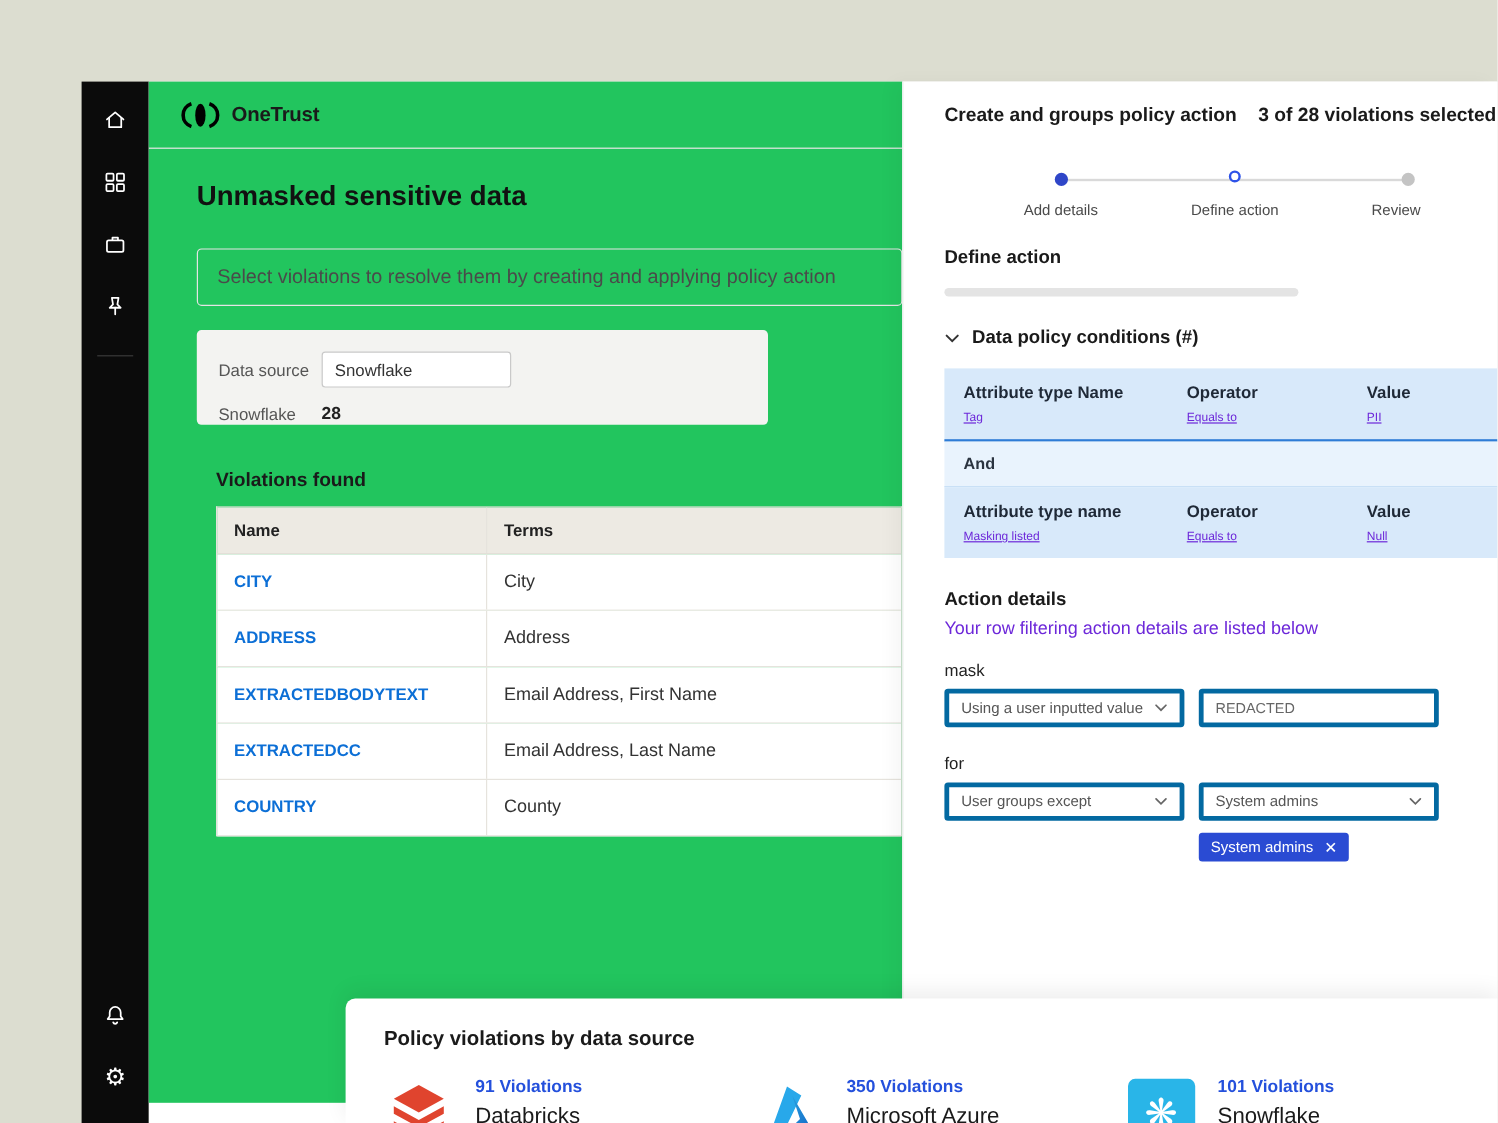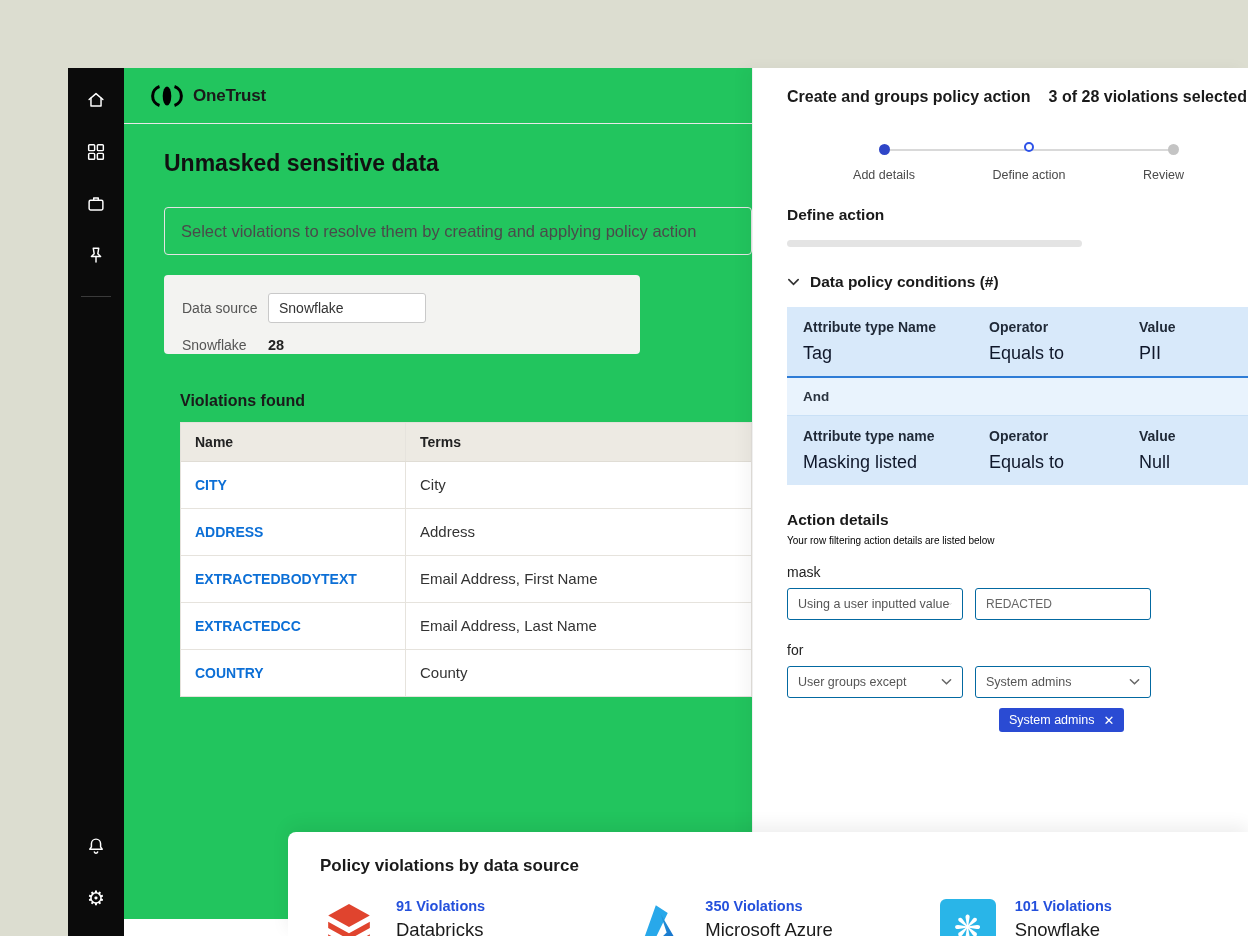--- a/index.html
+++ b/index.html
@@ -86,29 +86,29 @@
   .skeleton-bar { margin-top:16px; width:295px; height:7px; border-radius:6px; background:#e4e4e4; }
 
   .cond-header { margin-top:26px; display:flex; align-items:center; gap:10px; cursor:pointer; }
   .cond-header-text { font-size:15.5px; font-weight:bold;text-align:center; }
 
   .cond-table { margin-top:16px; }
   .cond-group { background:#d8e9fa; padding:12px 0 12px 16px; }
   .cond-group.first { border-bottom:2px solid #2e7cd6; }
   .cond-row { display:grid; grid-template-columns:186px 150px 1fr; }
   .cond-row.head { font-size:14px; font-weight:bold; color:#1f2937; margin-bottom:8px; }
-  .cond-row.vals { font-size:18px; color:#0f172a; }
+  .cond-row.vals { font-size:10px; color:#6d28d9;text-decoration:underline; }
   .cond-and { background:#e9f3fd; padding:11px 16px; font-size:13.5px; font-weight:bold; color:#2b3440; border-bottom:1px solid #c9e0f6; }
 
   .action-title { margin-top:26px; font-size:15.5px; font-weight:bold; }
-  .action-sub { margin-top:6px; font-size:10px; color:#000000; }
+  .action-sub { margin-top:6px; font-size:15px; color:#6d28d9; }
   .small-label { margin-top:18px; font-size:14px; color:#222; }
   .ctrl-row { margin-top:8px; display:flex; gap:12px; }
   .select, .text-input {
-    width:176px; height:32px; border:1px solid #0369a1; border-radius:3px; background:#fff;
+    width:200px; height:32px; border:4px solid #0369a1; border-radius:3px; background:#fff;
     display:flex; align-items:center; justify-content:space-between; padding:0 10px;
     font-size:12.5px; color:#555; cursor:pointer; white-space:nowrap; overflow:hidden;
   }
   .text-input { cursor:text; justify-content:flex-start; color:#666; font-size:12px; }
   .chip-row { margin-top:10px; margin-left:212px; }
   .chip {
     display:inline-flex; align-items:center; gap:9px; background:#2a4bd3; color:#fff;
     font-size:12.5px; padding:5px 10px; border-radius:3px; cursor:pointer;
   }
   .chip-x { font-size:13px; line-height:1; cursor:pointer; }

